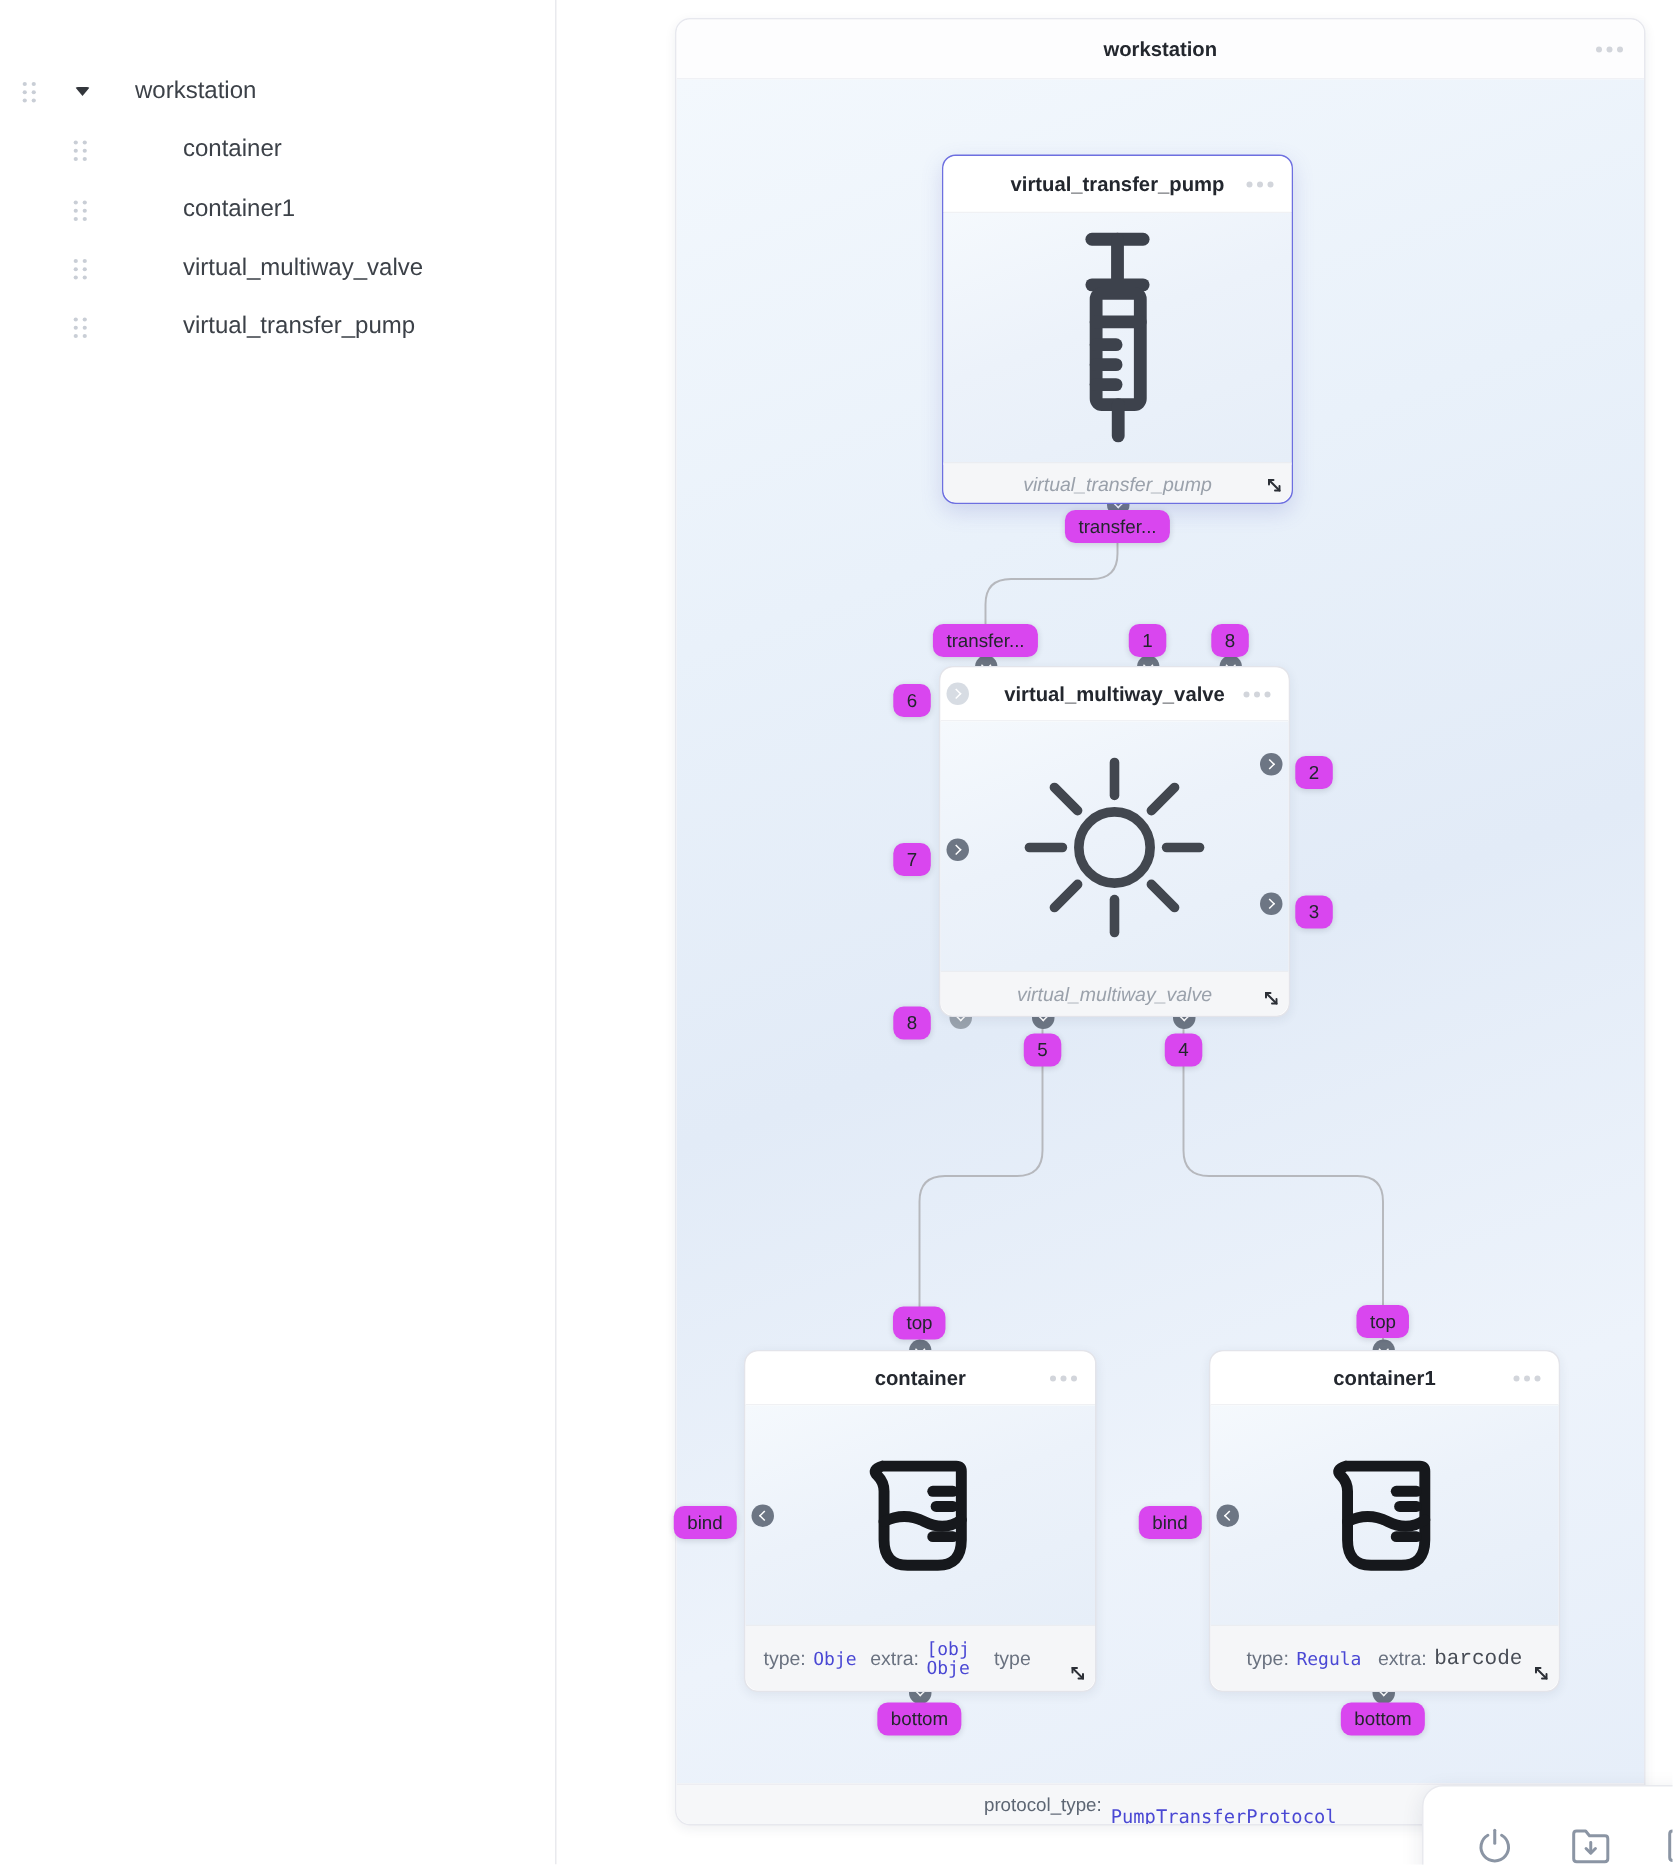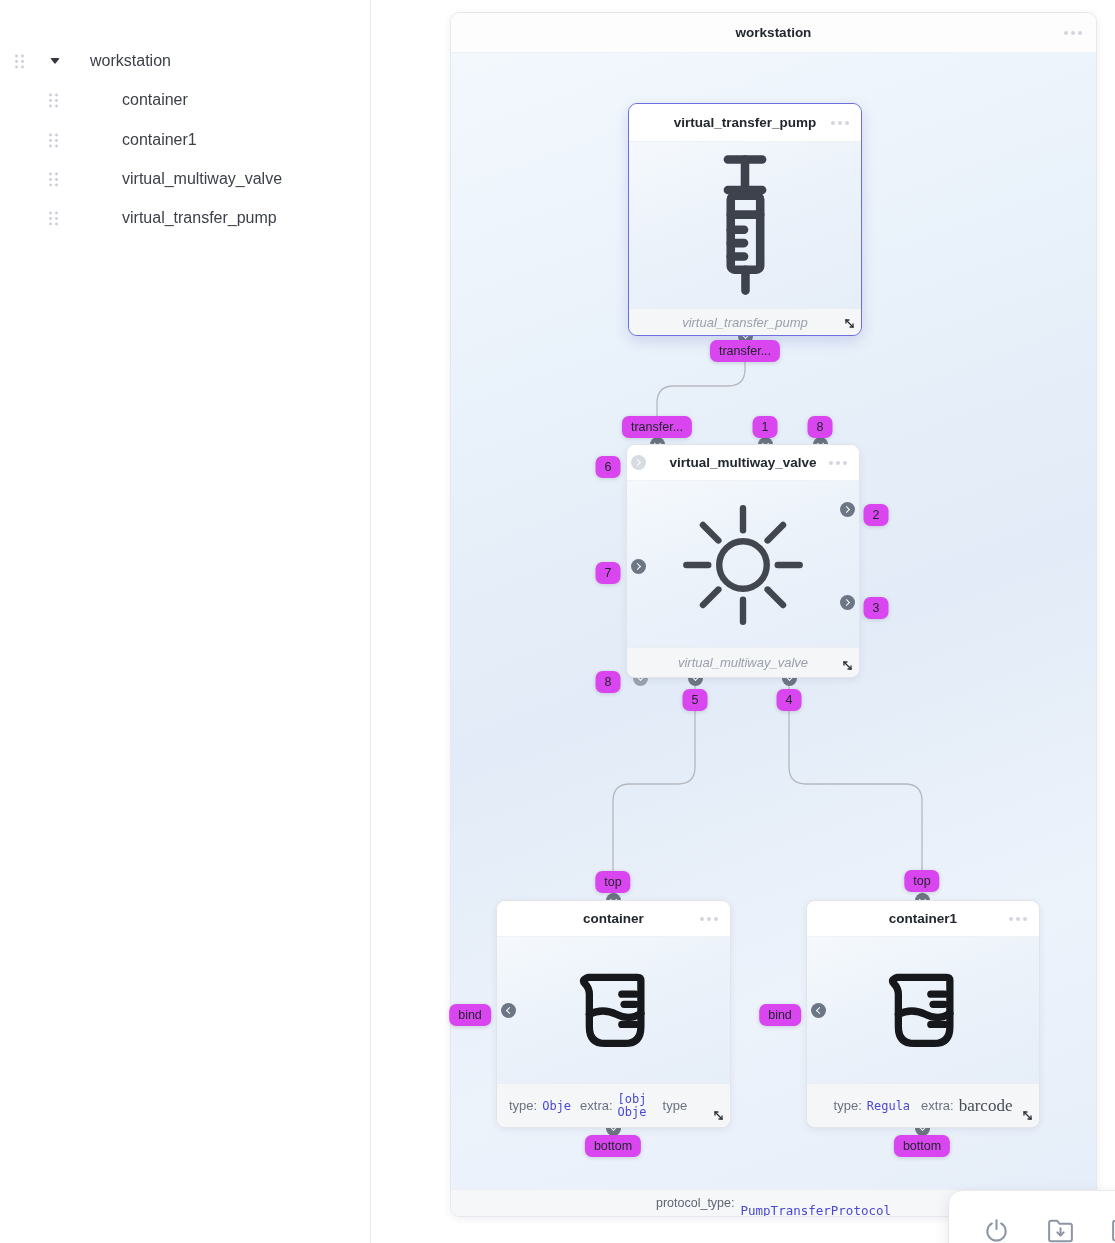--- a/index.html
+++ b/index.html
@@ -70,21 +70,21 @@
   .plabel { position:absolute; transform:translate(-50%,-50%); background:#d946ef; border-radius:7px;
             box-shadow:0 1px 4px rgba(20,25,45,.16); padding:4px 9px; font-size:12.5px; color:#22262c;
             white-space:nowrap; z-index:5; }
 
   
   .fields { display:flex; align-items:center; gap:5px; padding:0 4px 0 12px; width:100%; overflow:hidden; }
   .f-label { font-size:13px; color:#6a7280; flex:0 0 auto; }
   .f-val   { font-family:"DejaVu Sans Mono", monospace; font-size:12px; color:#4a48d4; flex:0 0 auto; overflow:hidden; }
   .f-val.clip1 { max-width:40px; white-space:nowrap; }
   .f-val.wrap2 { max-width:36px; line-height:13px; }
-  .f-val.gray  { font-family:Liberation Serif, serif; color:#474c55; font-size:17px; }
+  .f-val.gray  { font-family:Liberation Mono, monospace; color:#474c55; font-size:14px; }
 
   
   #toolbar { position:absolute; left:948px; top:1190px; width:200px; height:80px; background:#fff;
              border:1px solid #e8e9ee; border-radius:14px; box-shadow:0 4px 14px rgba(30,40,70,.10);
              z-index:6; display:flex; align-items:center; gap:34px; padding-left:32px; }
   .tb-btn { width:30px; height:30px; display:flex; align-items:center; justify-content:center; cursor:pointer; }
 
   svg { display:block; }
 </style>
 </head>

